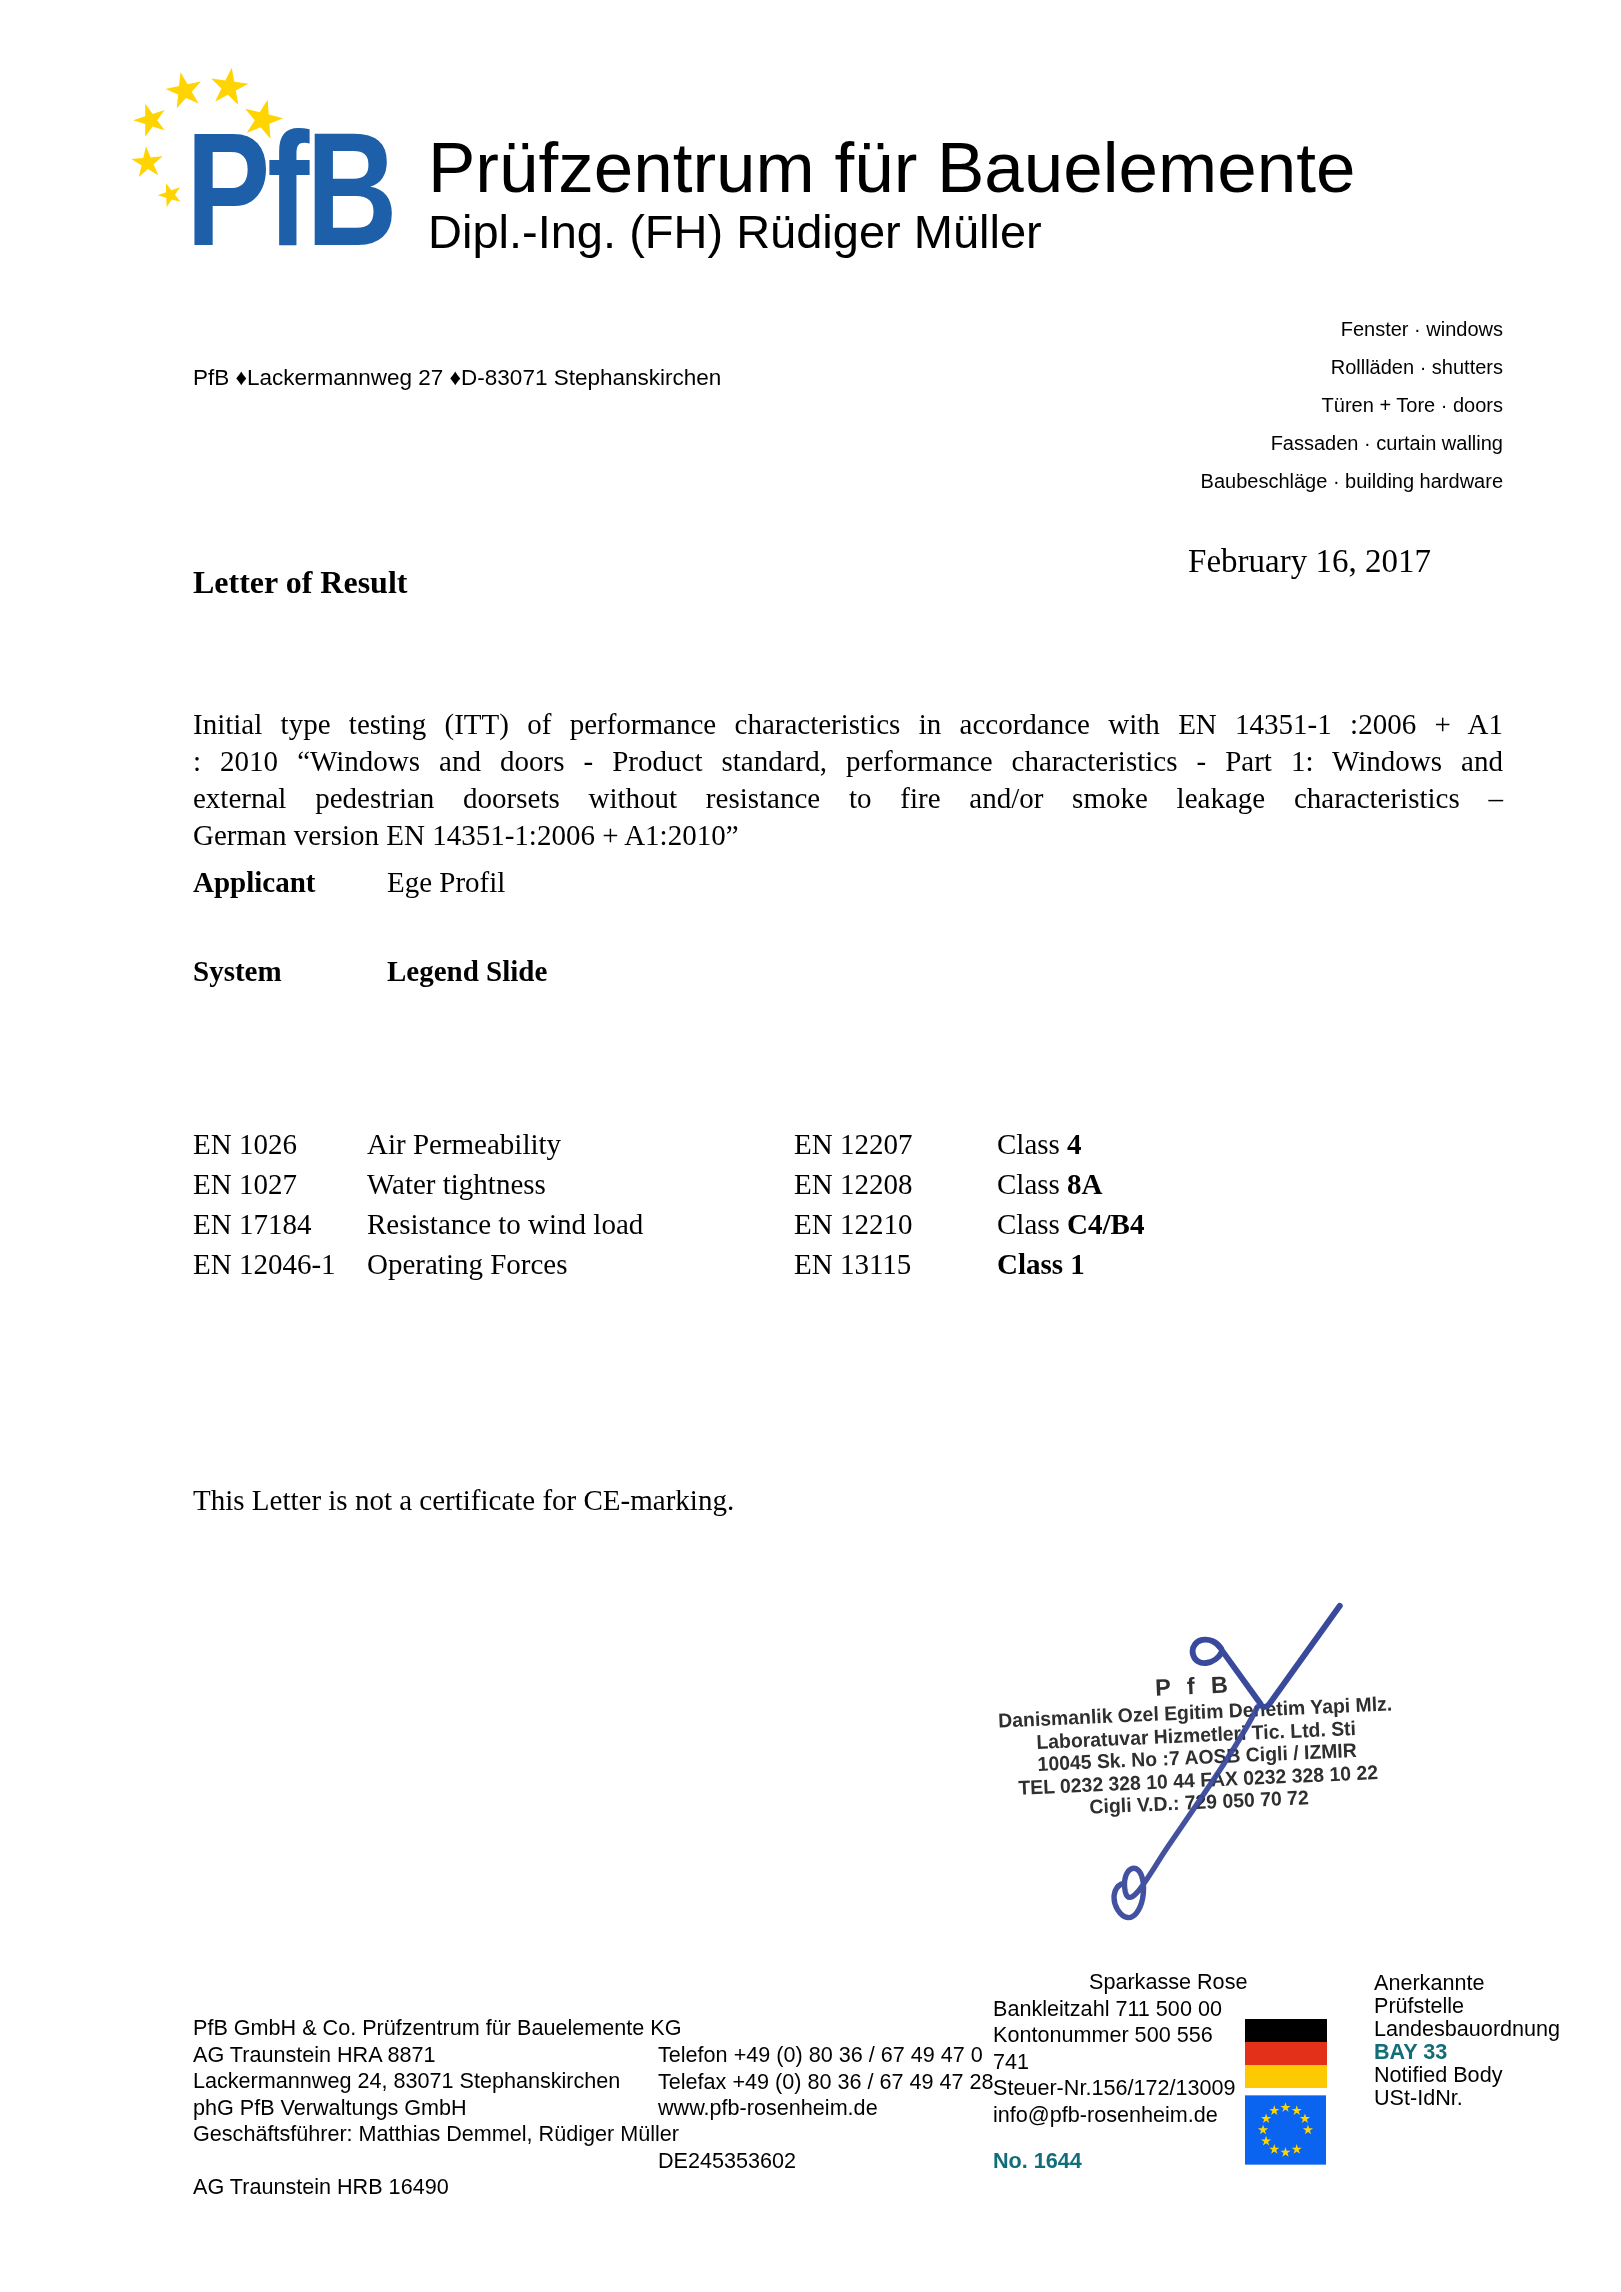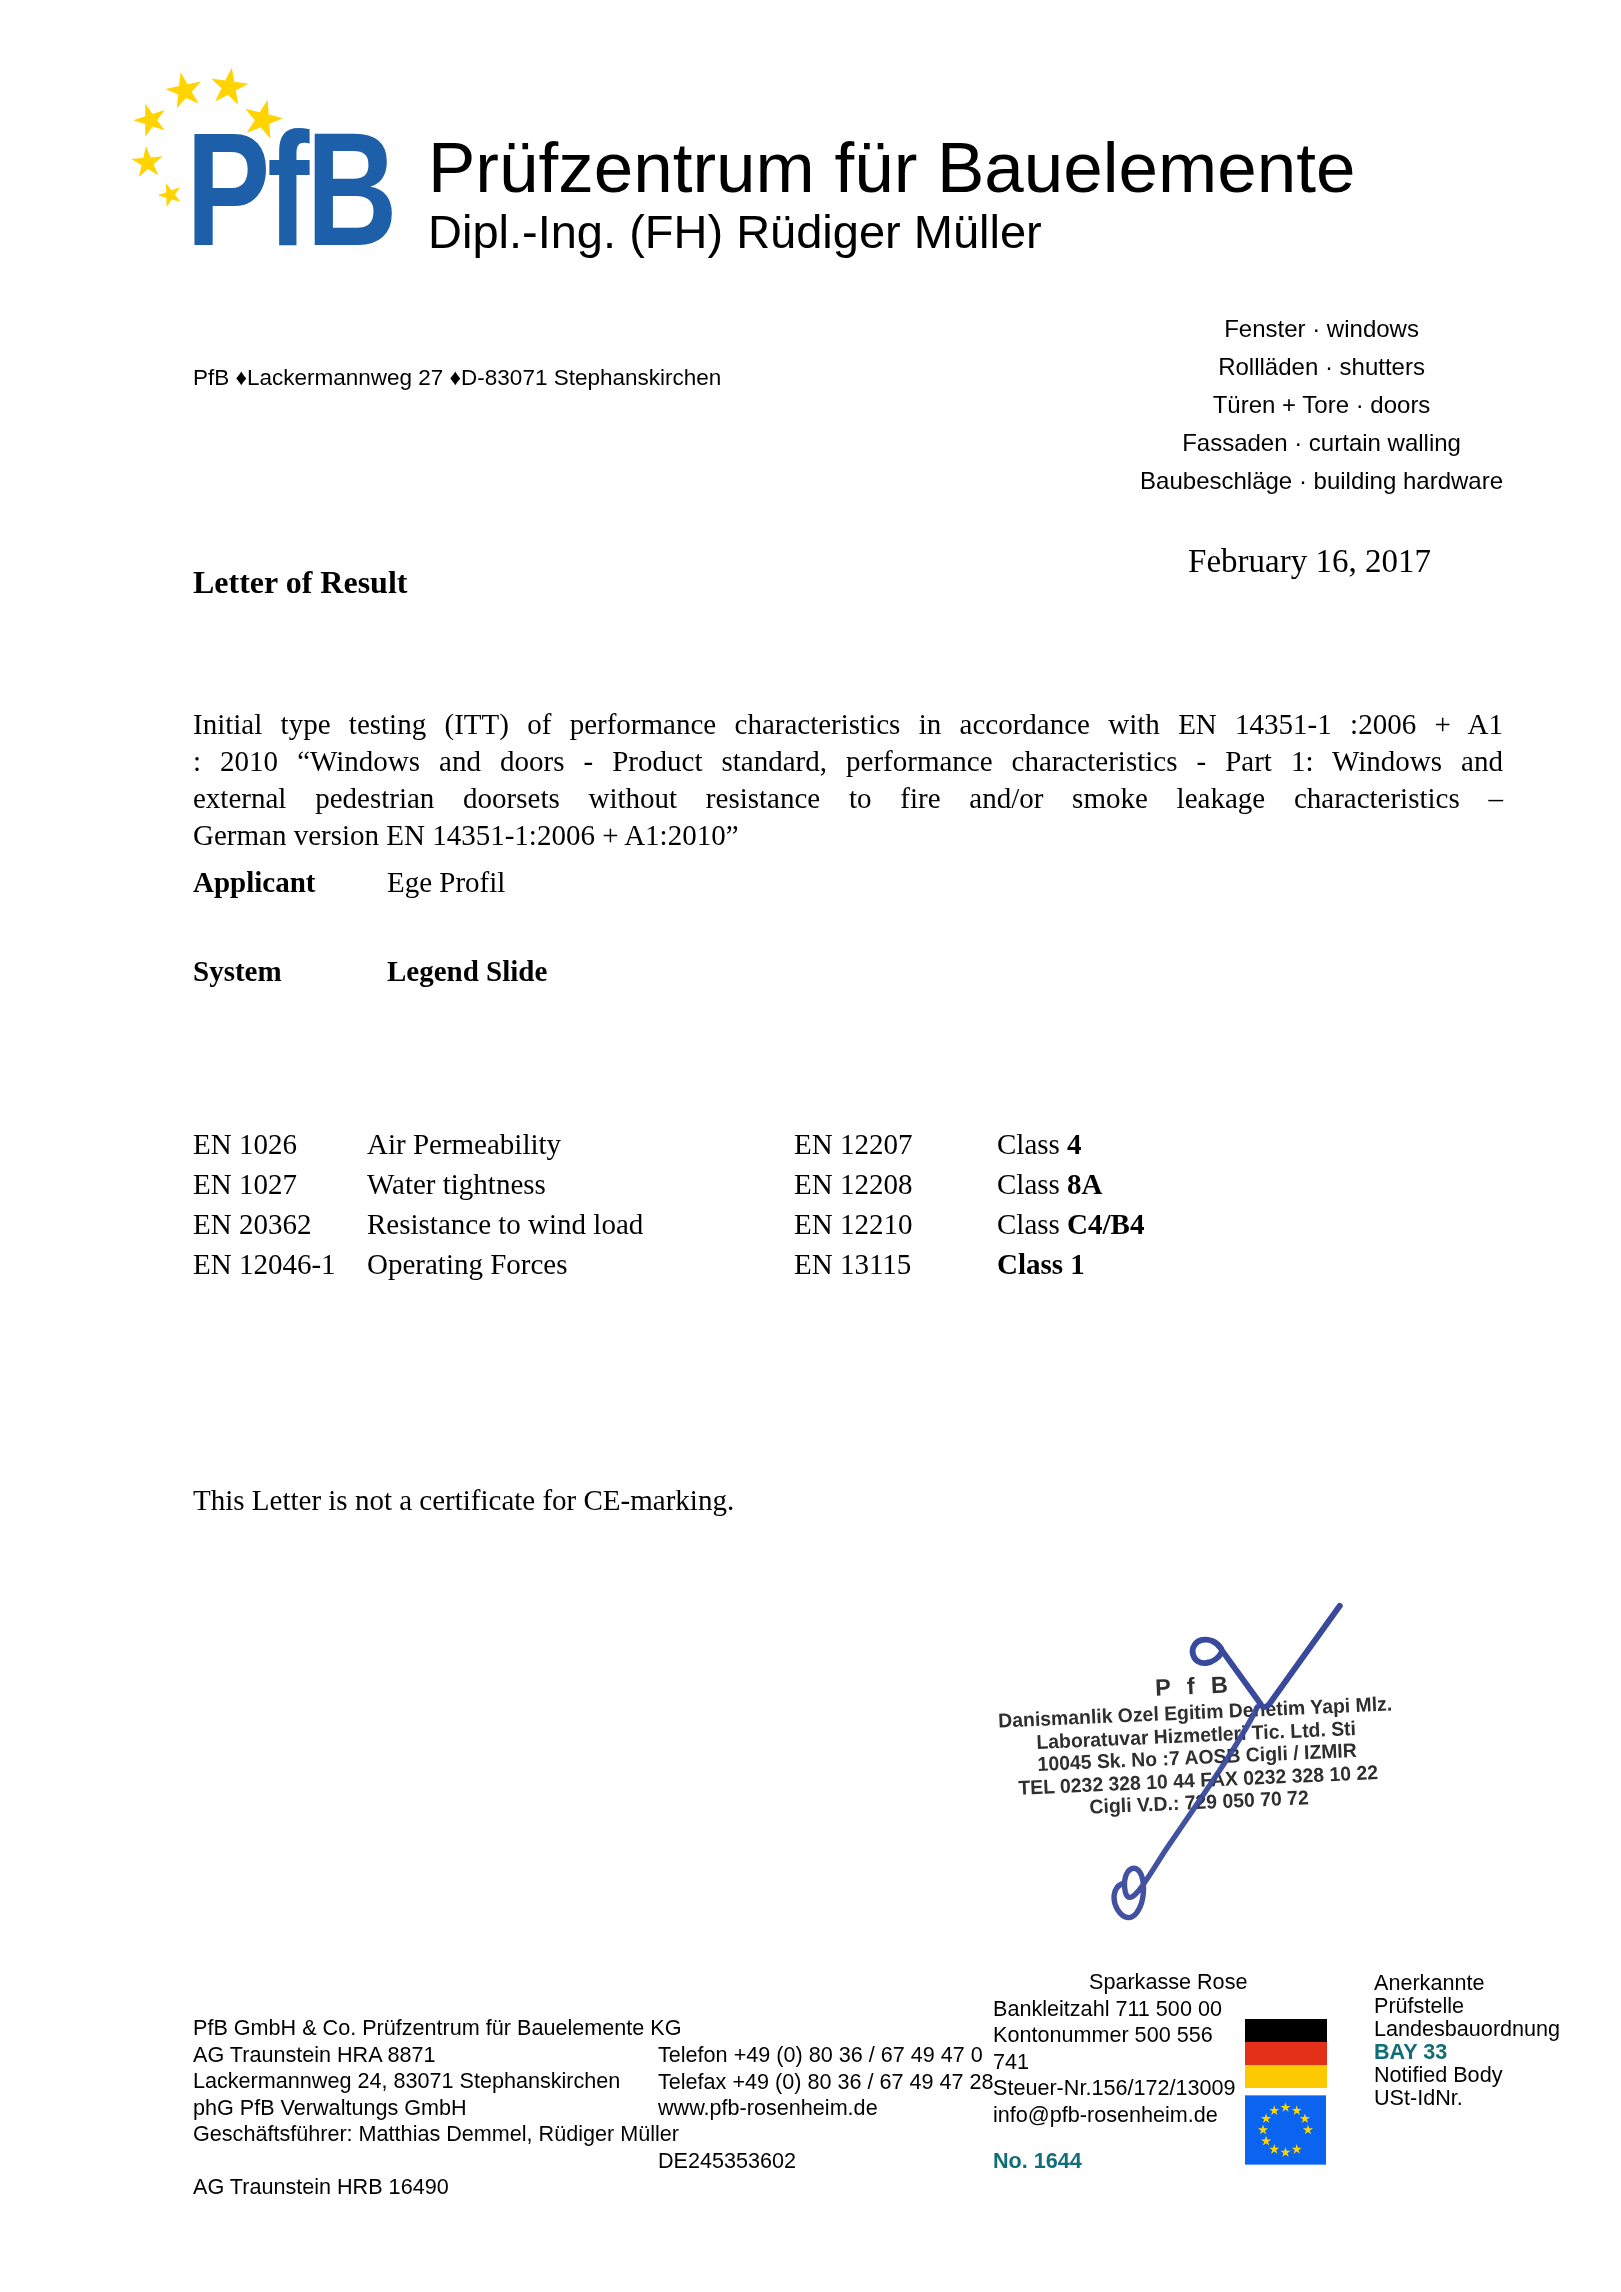--- a/index.html
+++ b/index.html
@@ -36,22 +36,22 @@
   .hdr-sub{
     position:absolute;left:428px;top:208px;
     font-size:47px;line-height:1;
   }
   .addr{
     position:absolute;left:193px;top:365px;
     font-size:22.5px;
   }
   .services{
     position:absolute;right:118px;top:310px;
-    text-align:center;
-    font-size:24px;line-height:38px;
+    text-align:right;
+    font-size:20px;line-height:38px;
   }
   .date{
     position:absolute;right:190px;top:543px;
     font-family:"Liberation Serif", serif;
     font-size:33px;
   }
   .heading{
     position:absolute;left:193px;top:564px;
     font-family:"Liberation Serif", serif;
     font-size:32px;font-weight:bold;
@@ -157,21 +157,21 @@
   </div>
 
   <div class="rtable">
     <div class="trow">
       <span class="c1">EN 1026</span><span class="c2">Air Permeability</span><span class="c3">EN 12207</span><span class="c4"><span>Class</span> <span class="bold">4</span></span>
     </div>
     <div class="trow">
       <span class="c1">EN 1027</span><span class="c2">Water tightness</span><span class="c3">EN 12208</span><span class="c4"><span>Class</span> <span class="bold">8A</span></span>
     </div>
     <div class="trow">
-      <span class="c1">EN 20362</span><span class="c2">Resistance to wind load</span><span class="c3">EN 12210</span><span class="c4"><span>Class</span> <span class="bold">C4/B4</span></span>
+      <span class="c1">EN 17184</span><span class="c2">Resistance to wind load</span><span class="c3">EN 12210</span><span class="c4"><span>Class</span> <span class="bold">C4/B4</span></span>
     </div>
     <div class="trow">
       <span class="c1">EN 12046-1</span><span class="c2">Operating Forces</span><span class="c3">EN 13115</span><span class="c4 bold"><span>Class</span> <span>1</span></span>
     </div>
   </div>
 
   <div class="note">This Letter is not a certificate for CE-marking.</div>
 
   <div class="stamp">
     <div class="stamp-l1">P f B</div>

